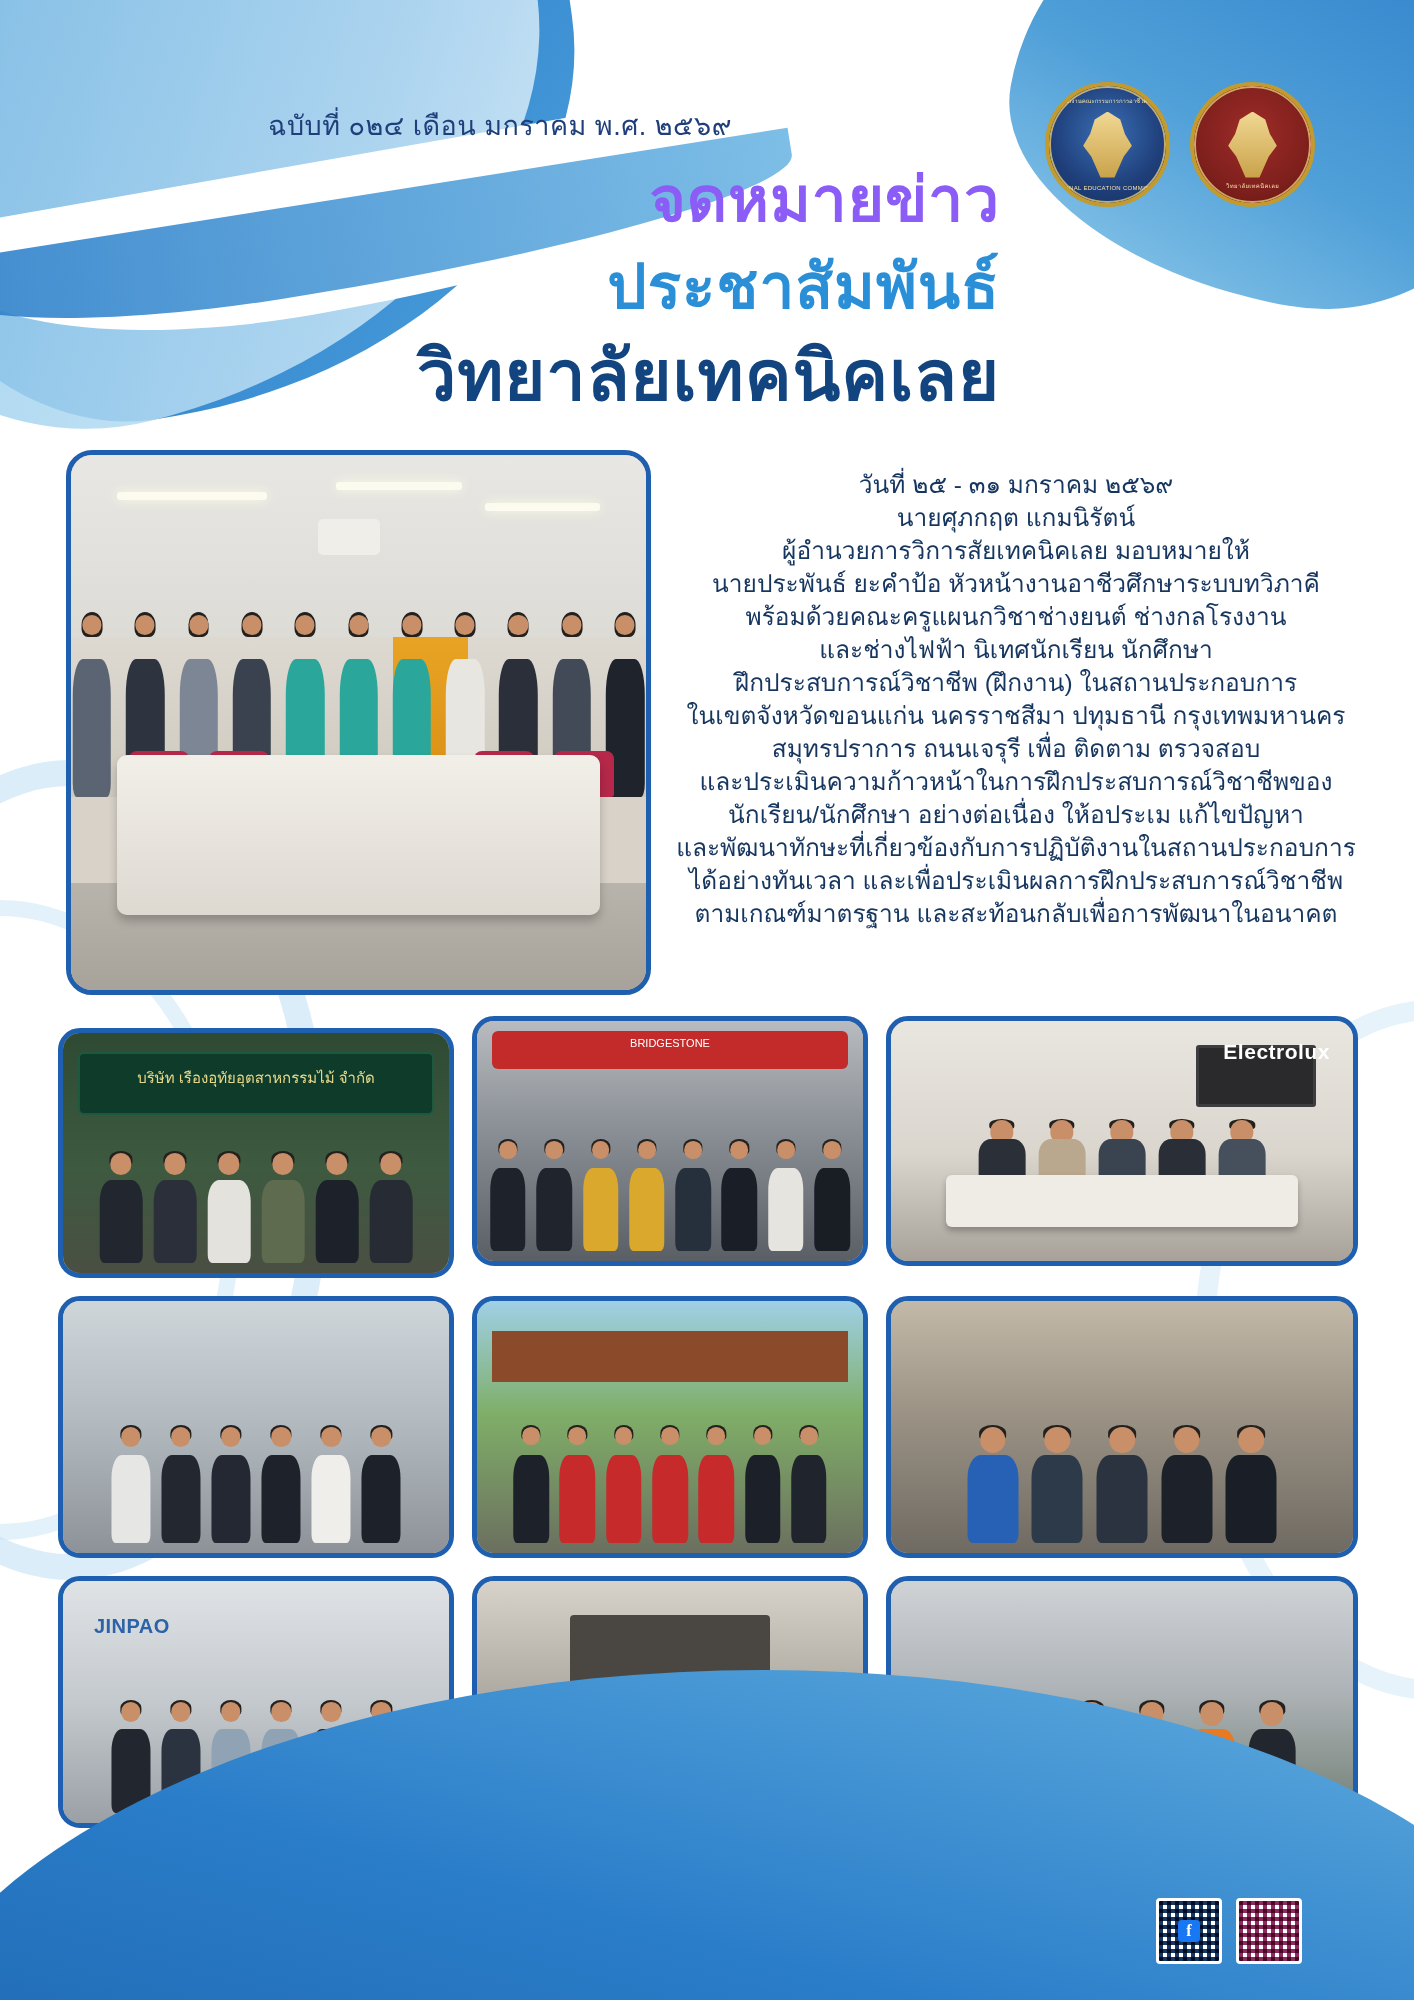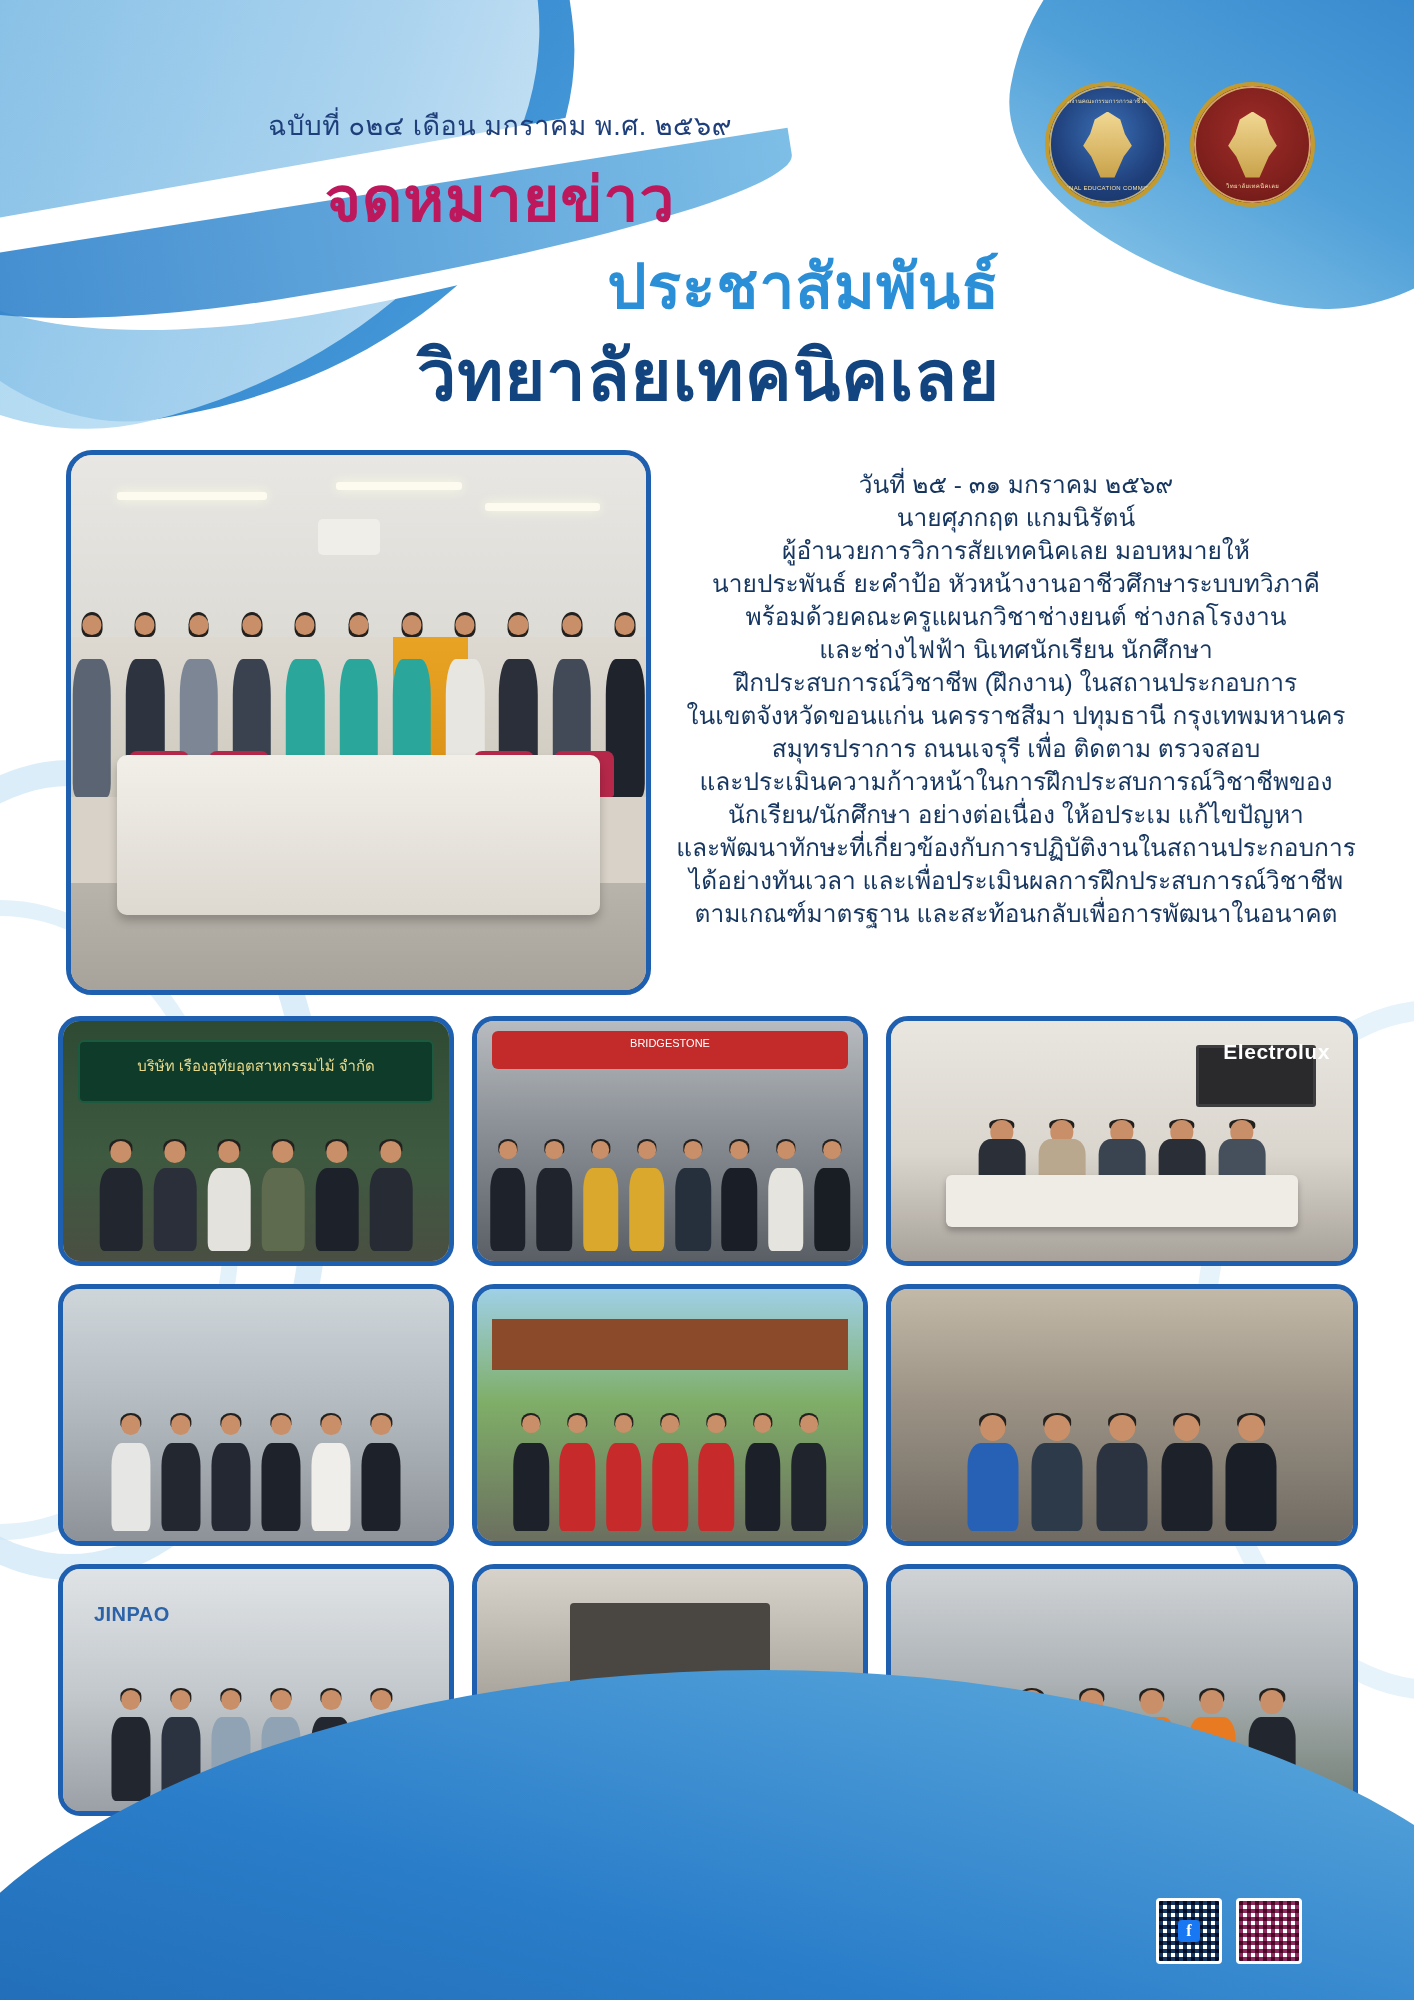--- a/index.html
+++ b/index.html
@@ -111,24 +111,24 @@
     width: 1000px;
     text-align: center;
     font-size: 27px;
     color: #1f3f7a;
     letter-spacing: .5px;
   }
   .title-1 {
     position: absolute;
     left: 0; top: 150px;
     width: 1000px;
-    text-align: center;
+    text-align: right;
     font-size: 62px;
     font-weight: bold;
-    color: #be185d;
+    color: #8b5cf6;
     letter-spacing: 1px;
   }
   .title-2 {
     position: absolute;
     left: 0; top: 237px;
     width: 1000px;
     text-align: right;
     font-size: 62px;
     font-weight: bold;
     color: #2a8fd6;
@@ -220,21 +220,21 @@
     margin-bottom: 18px;
   }
   .photo {
     border: 5px solid #1f5fb0;
     border-radius: 22px;
     overflow: hidden;
     position: relative;
     background: #c9c4bb;
   }
   .r1 .photo { height: 250px; }
-  .r1 .p1 { width: 396px; }
+  .r1 .p1 { width: 396px; margin-top: 12px; }
   .r1 .p2 { width: 396px; }
   .r1 .p3 { width: 472px; }
   .r2 .photo { height: 262px; }
   .r2 .p1 { width: 396px; }
   .r2 .p2 { width: 396px; }
   .r2 .p3 { width: 472px; }
   .r3 .photo { height: 252px; }
   .r3 .p1 { width: 396px; }
   .r3 .p2 { width: 396px; }
   .r3 .p3 { width: 472px; }

